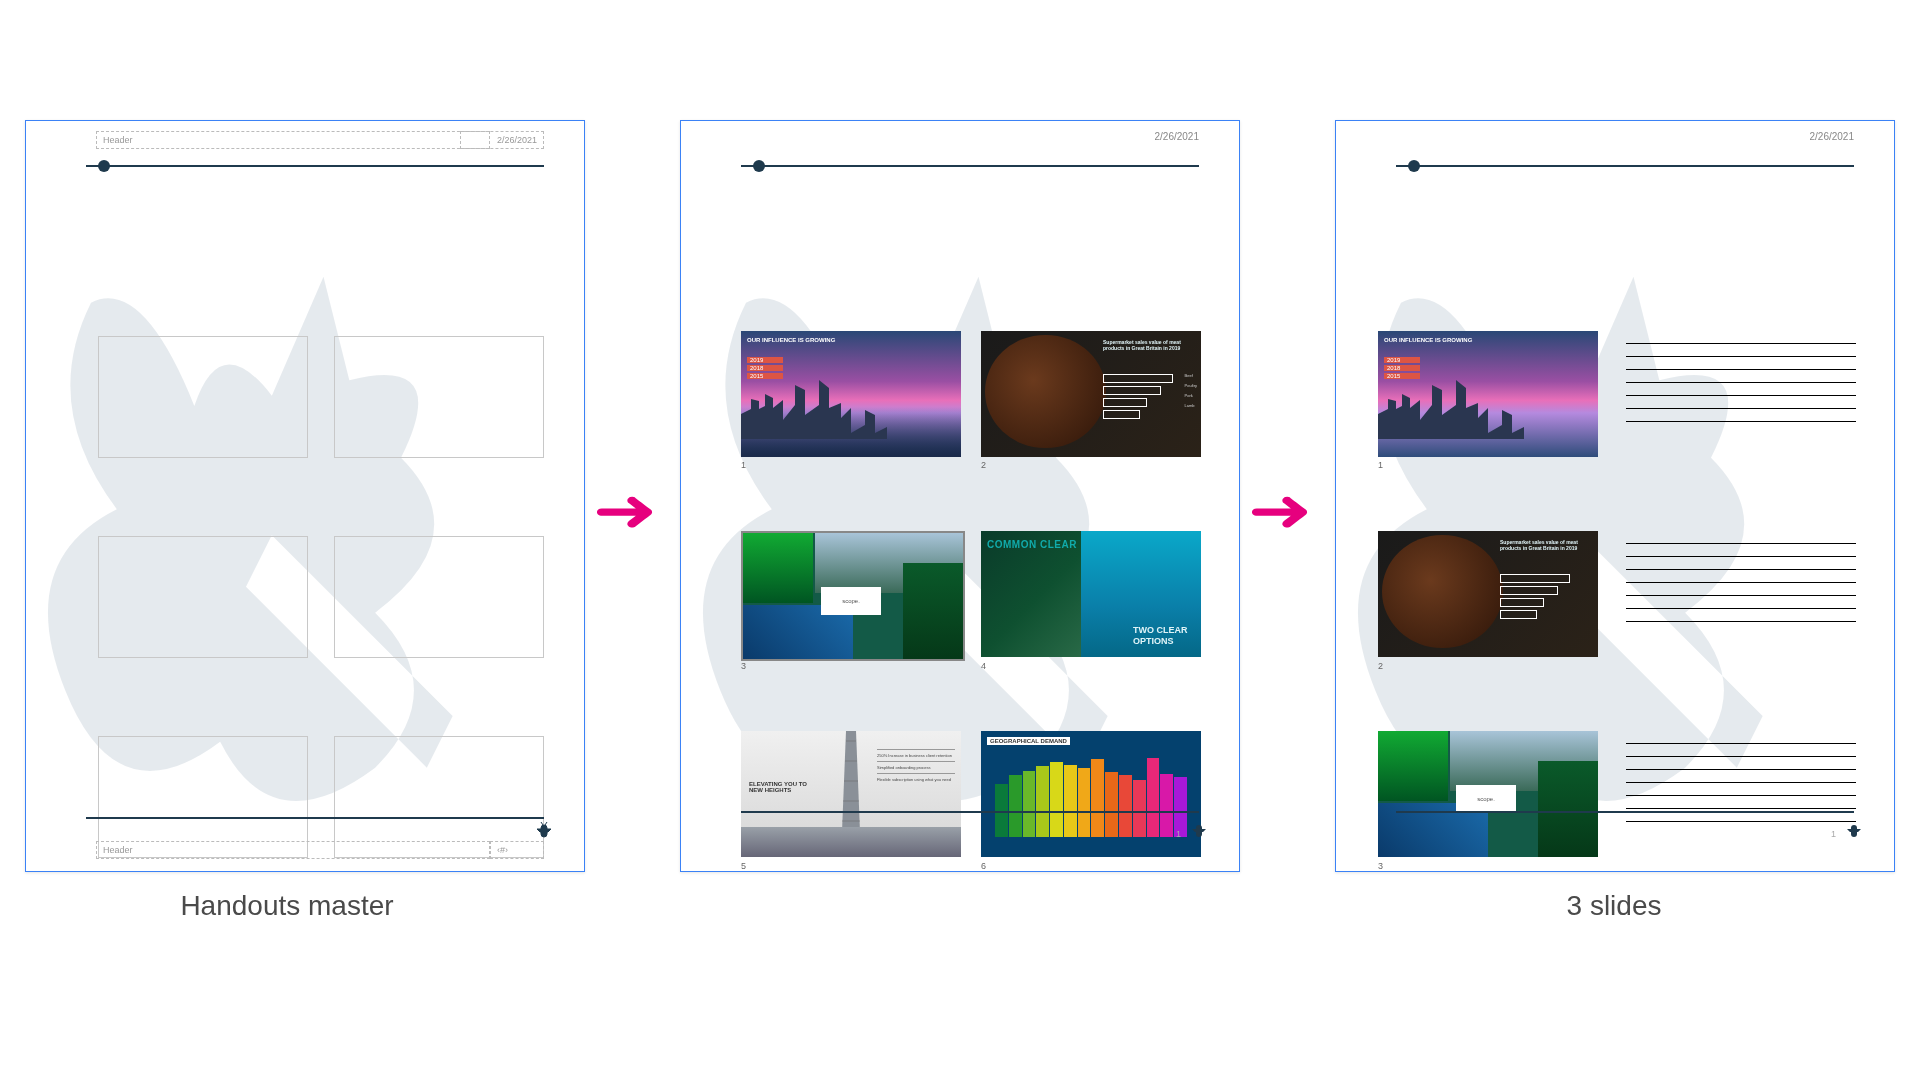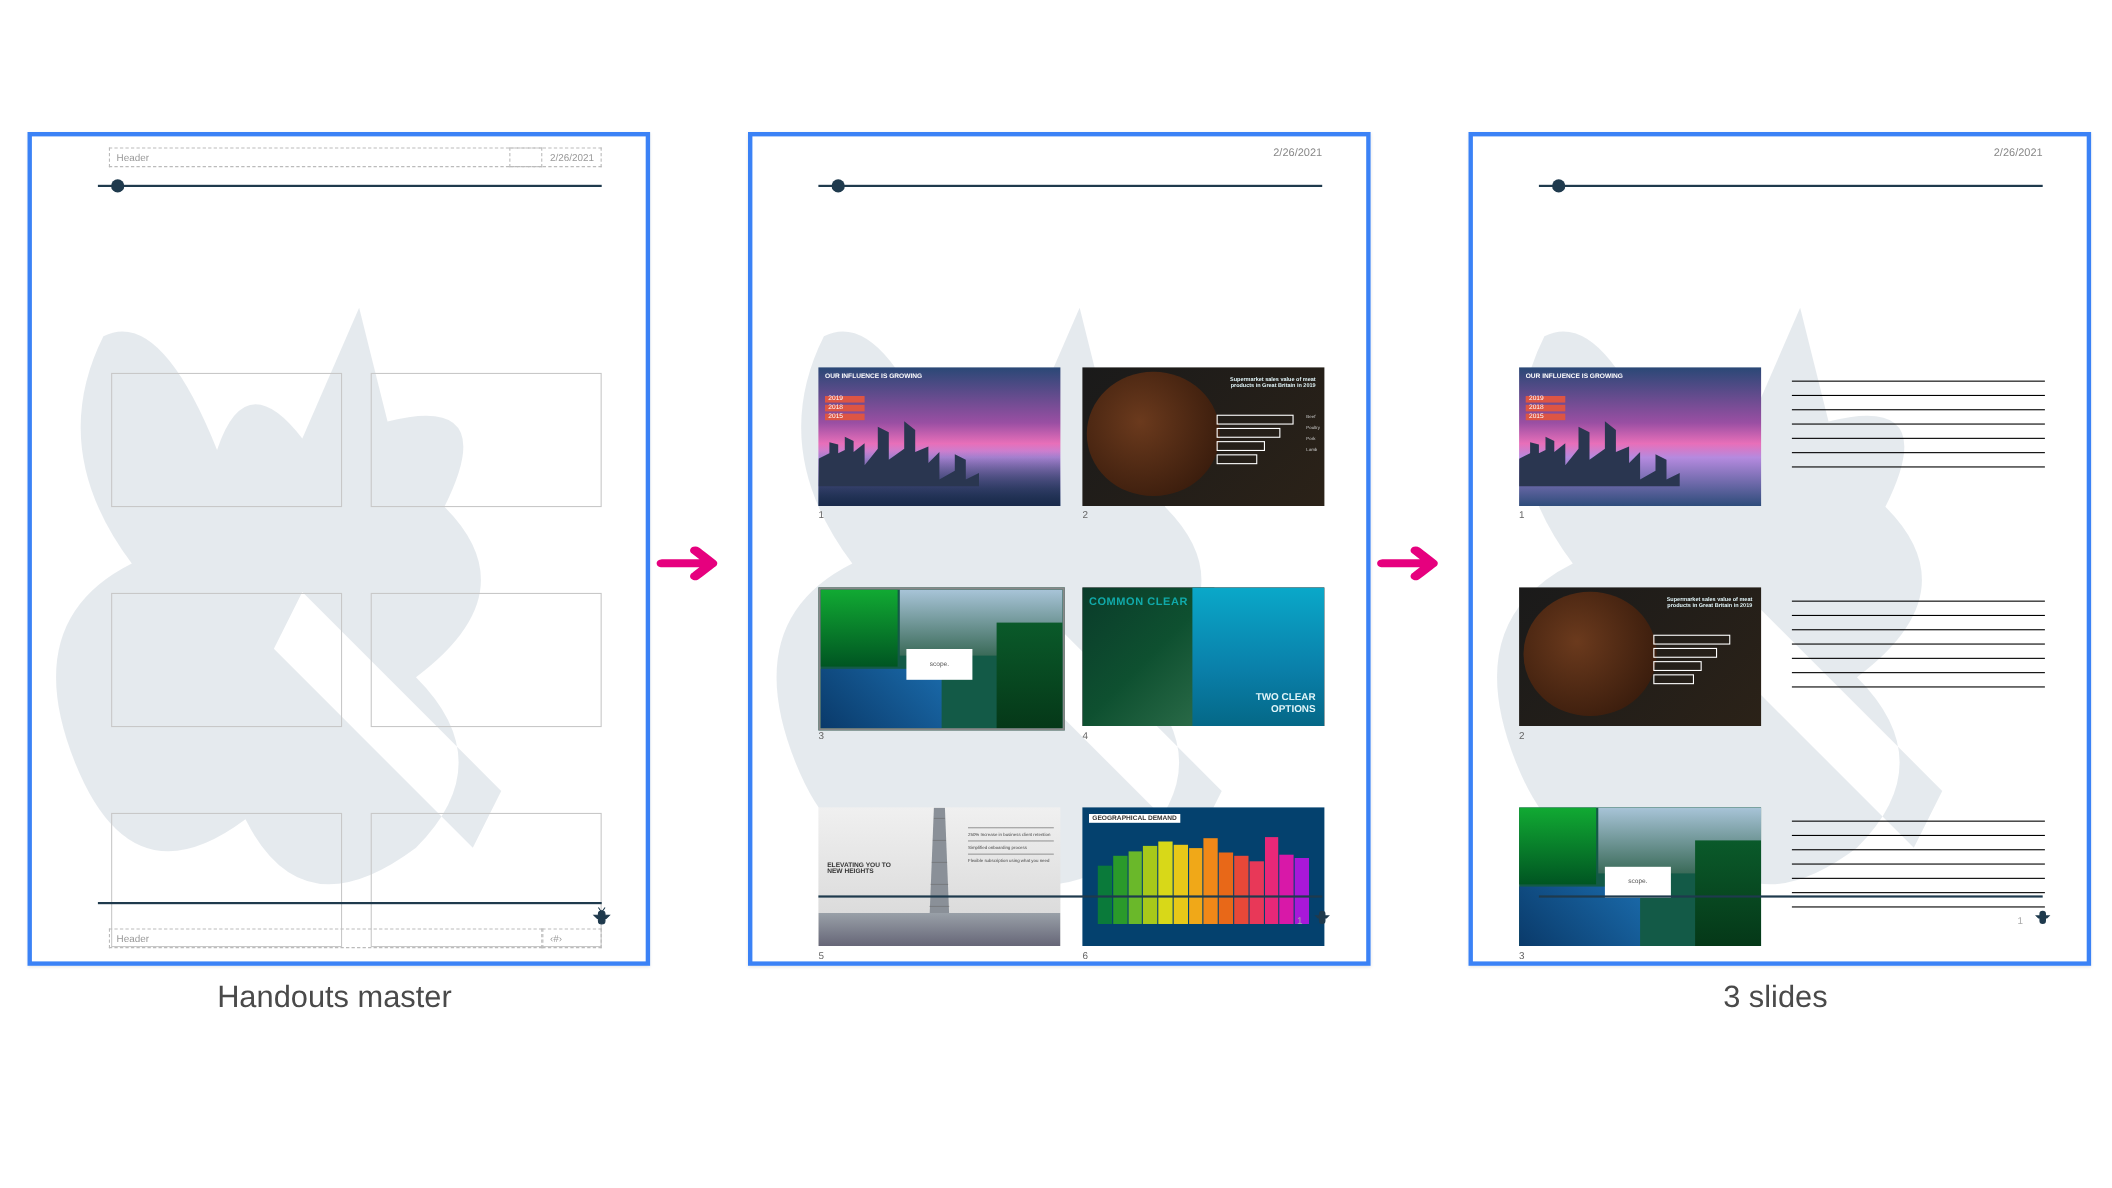--- a/index.html
+++ b/index.html
@@ -1,17 +1,17 @@
 <!DOCTYPE html>
 <html><head>
 <meta charset="utf-8">
 <style>
 body{margin:0;background:#fff;font-family:"Segoe UI",Arial,sans-serif;width:1920px;height:1080px;overflow:hidden}
 .stage{position:relative;width:1920px;height:1080px}
-.page{position:absolute;background:#fff;border:4px solid #3b82f6;box-shadow:0 1px 3px rgba(0,0,0,.1)}
+.page{position:absolute;background:#fff;border:1px solid #3b82f6;box-shadow:0 1px 3px rgba(0,0,0,.1)}
 .label{position:absolute;color:#4a4a4a;font-size:28px;text-align:center}
 .arrow{position:absolute;color:#e6007e;font-size:60px;transform:scaleX(1.3)}
 .watermark{position:absolute;pointer-events:none;opacity:.35}
 .hdr{position:absolute;top:10px;left:70px;right:40px;display:flex;justify-content:space-between;color:#888;font-size:10px}
 .divider{position:absolute;left:60px;right:40px;border-top:2px solid #1f3a4d}
 .divider.top{top:44px}
 .divider.bot{bottom:52px}
 .dot{position:absolute;width:12px;height:12px;border-radius:50%;background:#1f3a4d;top:39px;left:72px}
 .slot{position:absolute;border:1px solid #c8c8c8}
 .dashed{border:1px dashed #bbb;position:absolute;color:#999;font-size:9px;padding:3px 6px}
@@ -30,21 +30,21 @@
 .forest{background:linear-gradient(135deg,#0a3b2a,#0e5030,#2e6e4b)}
 .sea{background:linear-gradient(180deg,#0aa8c9 0%,#0a7fa9 60%,#046887 100%)}
 .collage{background:#135a47}
 .collage>div{position:absolute}
 .tower{background:linear-gradient(180deg,#f0f0f0,#d5d5d5)}
 .rainbow{background:#04416e}
 .bars{display:flex;align-items:flex-end;height:70%;gap:1px;padding:6px}
 .bars>div{flex:1}
 .tlabel{position:absolute;color:#fff;font-size:6px;font-weight:600;left:6px;top:6px}
 .tlabel.big{font-size:10px}
-.tlabel.r{right:8px;left:auto;text-align:right;color:#e0f4f8}
+.tlabel.r{right:8px;left:auto;text-align:left;color:#e0f4f8}
 </style>
 </head>
 <body>
 
 <div class="stage">
 
 <div class="page" style="left:25px;top:120px;width:558px;height:750px">
   <svg class="watermark" style="left:-40px;top:130px;width:520px;height:620px" viewBox="0 0 100 120">
         <path fill="#b7c4cf" d="M20 10 Q10 30 25 50 Q5 60 15 85 Q25 110 45 95 Q55 115 75 100 Q90 85 75 70 Q95 55 80 40 Q90 20 70 25 L65 5 L55 28 Q45 15 40 30 Q30 5 20 10 Z M55 55 L90 90 L85 100 L50 65 Z"></path>
       </svg>
@@ -245,16 +245,16 @@
         <div></div>
       </div>
 
   <div class="divider bot" style="bottom:58px"></div>
   <div class="pgnum">1</div>
   <div class="bee"><svg viewBox="0 0 24 24">
           <path fill="#1f3a4d" d="M12 6a3 3 0 0 1 3 3v1h4l-3 3h-1v2a3 3 0 1 1-6 0v-2H8l-3-3h4V9a3 3 0 0 1 3-3z"></path>
         </svg></div>
 </div>
 
-<div class="label" style="left:25px;top:890px;width:558px">Handouts master</div>
+<div class="label" style="left:8px;top:890px;width:558px">Handouts master</div>
 <div class="label" style="left:1335px;top:890px;width:558px">3 slides</div>
 
 </div>
 
 </body></html>

